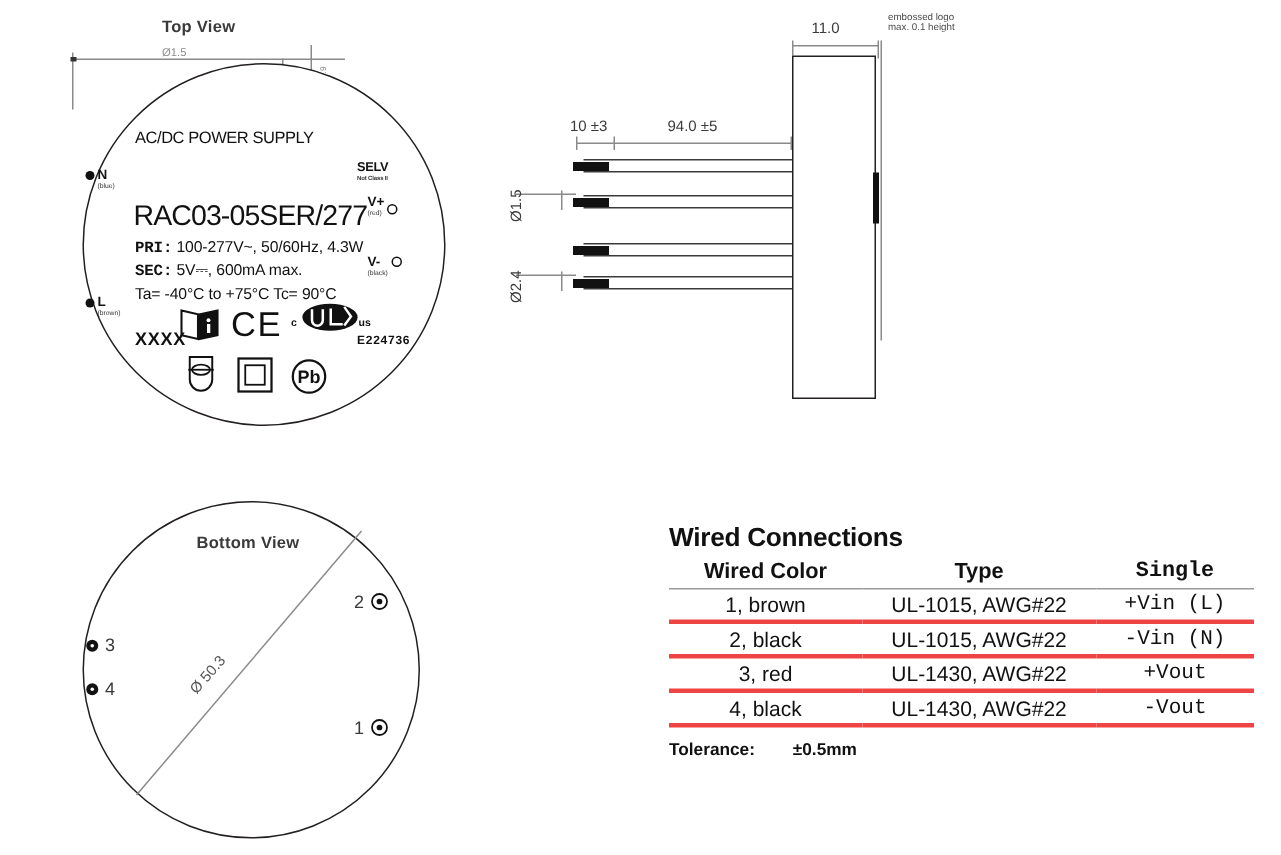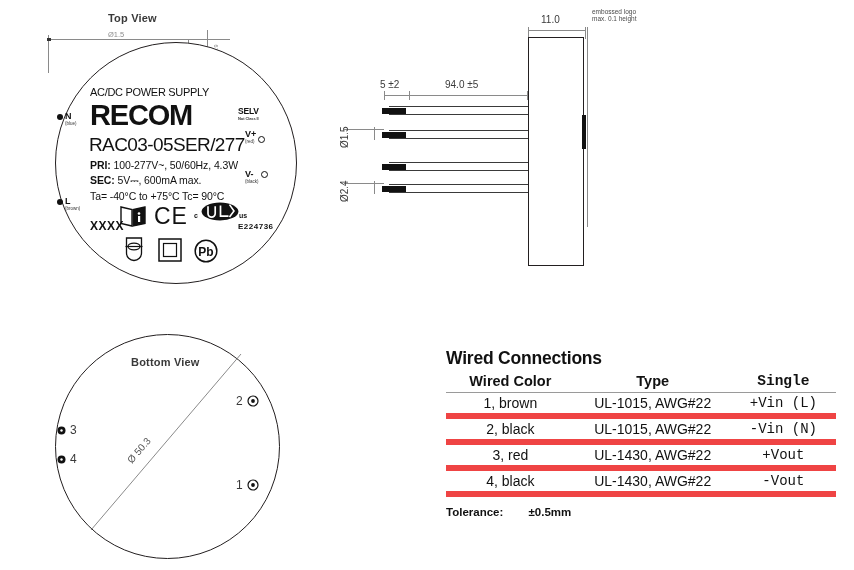--- a/index.html
+++ b/index.html
@@ -72,21 +72,21 @@
     letter-spacing: -0.6px;
     white-space: nowrap;
     color: #111;
   }
   .lbl-spec {
     font-size: 10.5px;
     white-space: nowrap;
     color: #111;
     letter-spacing: -0.1px;
   }
-  .lbl-spec b { font-weight: bold; }
+  .lbl-spec b { font-weight: bold; font-family: Liberation Mono, monospace; }
   .lbl-xxxx {
     font-size: 12px;
     font-weight: bold;
     letter-spacing: .5px;
     color: #111;
   }
   .selv-box {
     font-size: 8.5px;
     font-weight: bold;
     letter-spacing: -.2px;
@@ -163,21 +163,21 @@
     color: #111;
   }
   table.wired th {
     font-weight: bold;
     font-size: 14.5px;
     padding: 1px 4px 3px 4px;
     border-bottom: 1.1px solid #9a9a9a;
   }
   table.wired td {
     padding: 2px 4px;
-    border-bottom: 6px solid #ef4444;
+    border-bottom: 3px solid #ef4444;
     text-align: center;
     white-space: nowrap;
   }
   table.wired th.c1, table.wired td.c1 { text-align: center; width: 33%; }
   table.wired th.c2, table.wired td.c2 { text-align: center; width: 40%; }
   table.wired th.c3, table.wired td.c3 { text-align: center; width: 27%; font-family: Liberation Mono, monospace; }
   .tolerance {
     margin-top: 9px;
     font-size: 11.5px;
     color: #111;
@@ -200,21 +200,20 @@
   <div class="abs dimline" style="left:140px; top:38px; width:20px; height:1px;"></div>
 
   <div class="abs dim-sm nosel" style="left:60px; top:18px; color:#8d8d8d;">Ø1.5</div>
 
   <div class="abs dim-xs rot90 nosel" style="left:146px; top:42px; color:#8d8d8d;">1.2</div>
   <div class="abs dim-xs rot90 nosel" style="left:165px; top:40px; color:#8d8d8d;">0.9</div>
 
   <div class="circle-outline" style="left:7px; top:30px; width:240px; height:240px;"></div>
 
   <div class="abs lbl-heading nosel" style="left:42px; top:74px;">AC/DC POWER SUPPLY</div>
-  <div class="abs lbl-brand nosel" style="left:42px; top:89px;">RECOM</div>
   <div class="abs lbl-model nosel" style="left:41px; top:122px;">RAC03-05SER/277</div>
 
   <div class="abs lbl-spec nosel" style="left:42px; top:147px;">
     <b>PRI:</b>
     <span>100-277V~, 50/60Hz, 4.3W</span>
   </div>
   <div class="abs lbl-spec nosel" style="left:42px; top:162px;">
     <b>SEC:</b>
     <span>5V⎓, 600mA max.</span>
   </div>
@@ -309,21 +308,21 @@
   <div class="abs dimline-v" style="left:257px; top:22px; height:200px;"></div>
 
   <div class="abs body-rect" style="left:198px; top:32px; width:54px; height:227px;"></div>
 
   <div class="abs" style="left:252px; top:110px; width:4px; height:34px; background:#111;"></div>
 
   <div class="abs dimline" style="left:54px; top:90px; width:144px; height:1px;"></div>
   <div class="abs dimline-v" style="left:54px; top:86px; height:9px;"></div>
   <div class="abs dimline-v" style="left:79px; top:86px; height:9px;"></div>
   <div class="abs dimline-v" style="left:197px; top:86px; height:9px;"></div>
-  <div class="abs dim nosel" style="left:50px; top:74px;">5 ±2</div>
+  <div class="abs dim nosel" style="left:50px; top:74px;">10 ±3</div>
   <div class="abs dim nosel" style="left:115px; top:74px;">94.0 ±5</div>
 
   <div class="abs wire" style="left:59px; top:101px; width:139px; height:9px;"></div>
   <div class="abs wire-tip" style="left:52px; top:103px; width:24px; height:6px;"></div>
 
   <div class="abs wire" style="left:59px; top:125px; width:139px; height:9px;"></div>
   <div class="abs wire-tip" style="left:52px; top:127px; width:24px; height:6px;"></div>
   <div class="abs dimline" style="left:14px; top:124px; width:40px; height:1px;"></div>
   <div class="abs dimline-v" style="left:44px; top:122px; height:13px;"></div>
   <div class="abs dim rot90 nosel" style="left:9px; top:143px;">Ø1.5</div>

